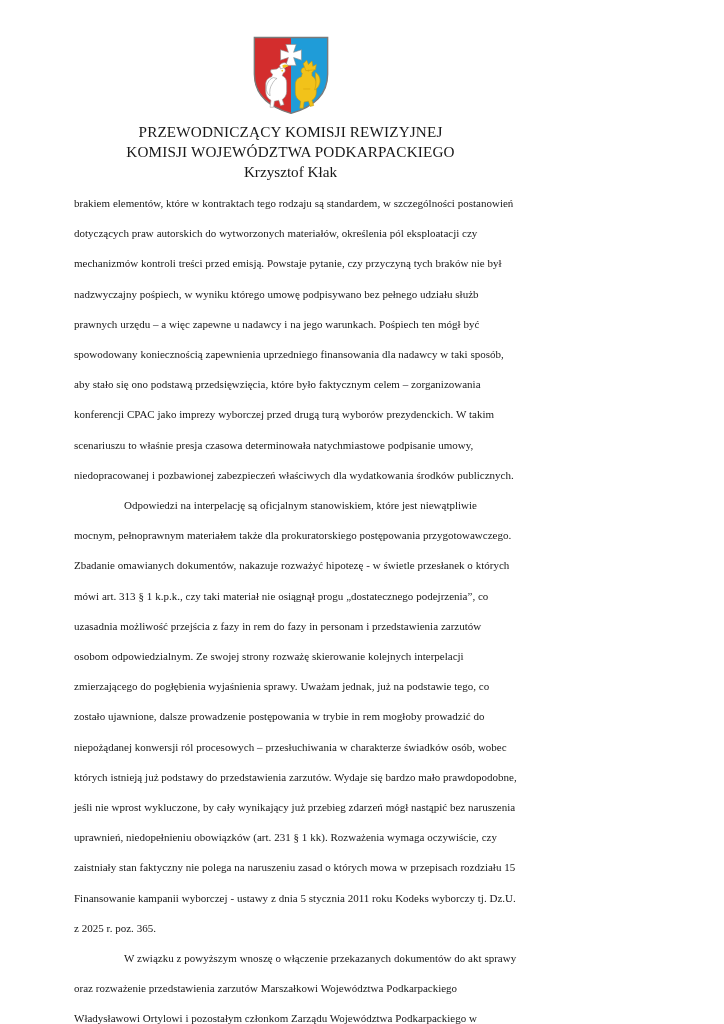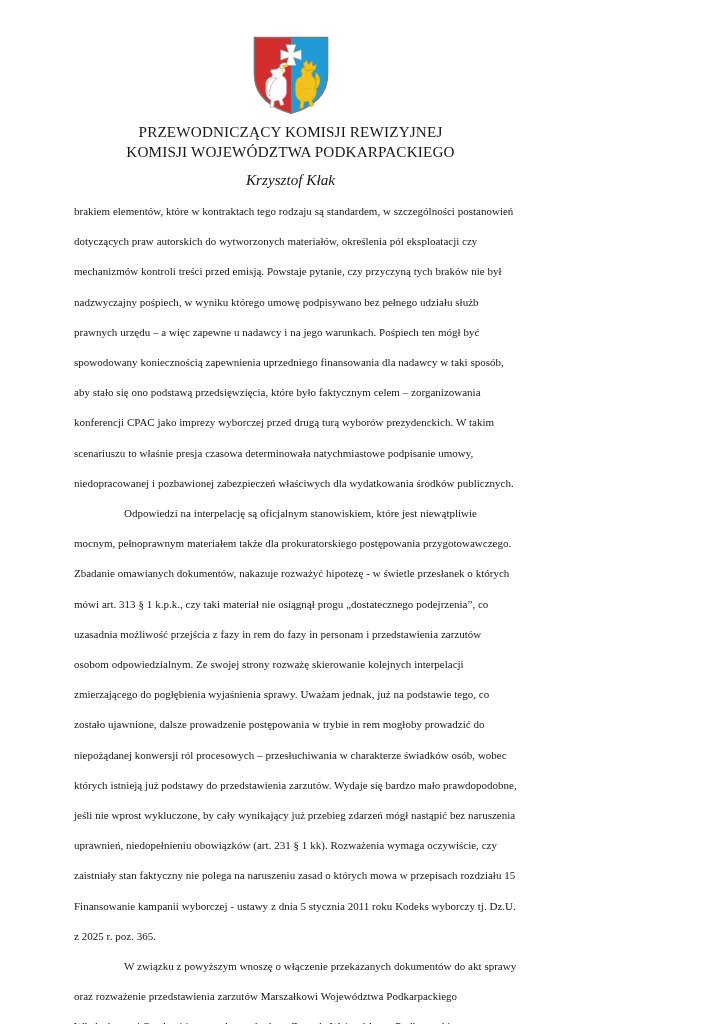--- a/index.html
+++ b/index.html
@@ -53,22 +53,21 @@
     letter-spacing: 0.15px;
     white-space: nowrap;
   }
   .heading-line.caps {
     font-variant: normal;
     text-transform: none;
   }
   .heading-name {
     font-size: 15.2px;
     line-height: 21px;
-    margin-top: 8px;
-    font-style: italic;
+    margin-top: 0;
   }
 
   
   .body-text {
     margin: 0;
     padding: 6px 63px 0 74px;
   }
   .para {
     margin: 0;
     font-size: 11px;

